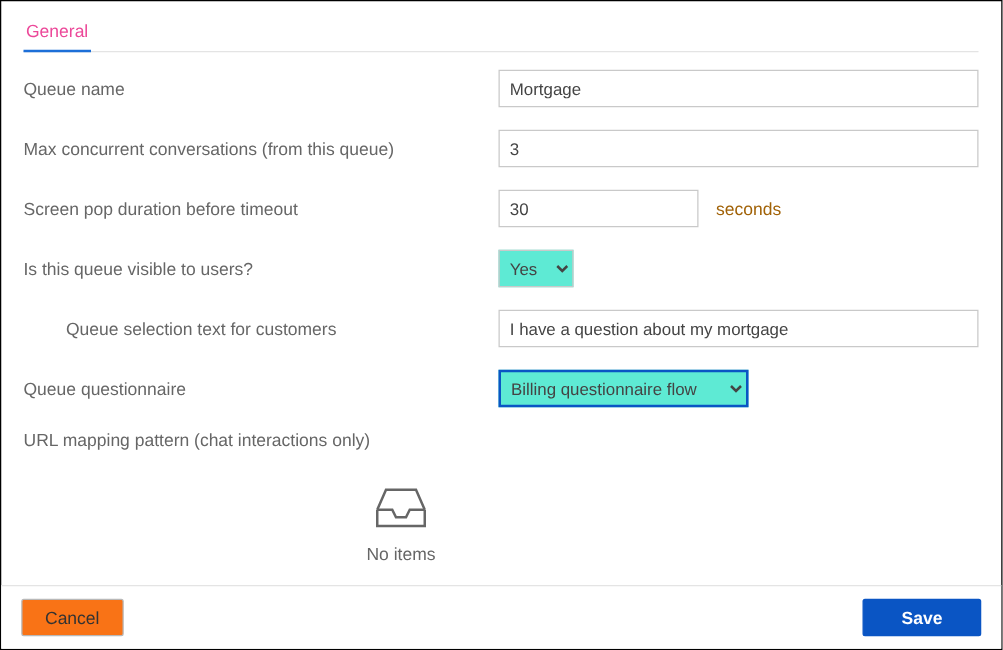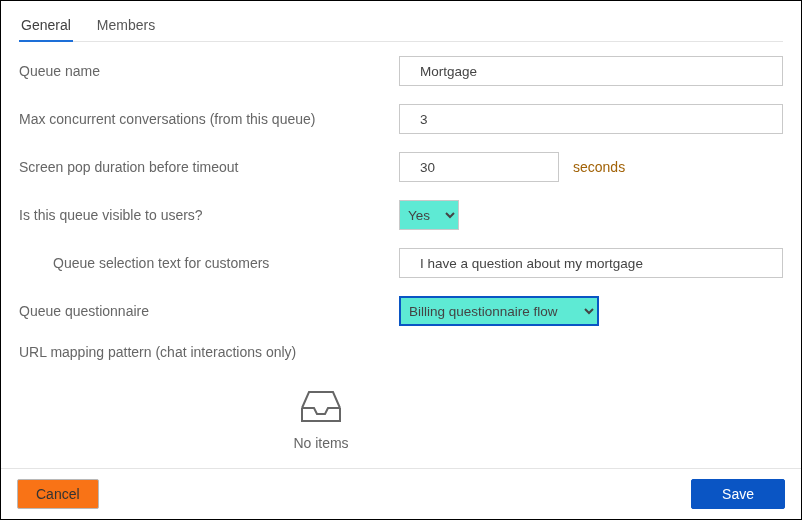--- a/index.html
+++ b/index.html
@@ -35,21 +35,21 @@
     border-bottom: 1px solid #e4e4e4;
     margin-bottom: 14px;
   }
   .tab {
     padding: 6px 2px 8px 2px;
     cursor: pointer;
     color: #555;
     position: relative;
   }
   .tab.active {
-    color: #404040;
+    color: #ec4899;
   }
   .tab.active::after {
     content: "";
     position: absolute;
     left: 0; right: 0; bottom: -1px;
     height: 2px;
     background: #1d6fd8;
   }
 
   .form-row {
@@ -67,21 +67,21 @@
     flex: 1;
     display: flex;
     align-items: center;
     gap: 14px;
   }
   .form-control.short { flex: 0 0 auto; }
 
   input[type=text] {
     width: 100%;
     height: 30px;
-    padding: 4px 20px;
+    padding: 4px 8px;
     border: 1px solid #c9c9c9;
     font-family: inherit;
     font-size: 13.5px;
     color: #444;
     background: #fff;
   }
   input.narrow { width: 160px; }
   select {
     height: 30px;
     padding: 2px 4px;
@@ -131,33 +131,32 @@
   }
   .btn-cancel {
     background: #f97316;
     border: 1px solid #b8b8b8;
     color: #333;
   }
   .btn-save {
     background: #0a55c4;
     border: 1px solid #0a55c4;
     color: #fff;
-    font-weight: 400;
+    font-weight: 700;
     padding: 0 30px;
   }
 </style>
 </head>
 <body>
 
 <div class="window">
   <div class="scroll-area">
 
     <div class="tabs">
       <div class="tab active">General</div>
-      <div class="tab">Members</div>
     </div>
 
     <div class="form-row">
       <div class="form-label">Queue name</div>
       <div class="form-control">
         <input type="text" value="Mortgage" style="">
       </div>
     </div>
 
     <div class="form-row">

